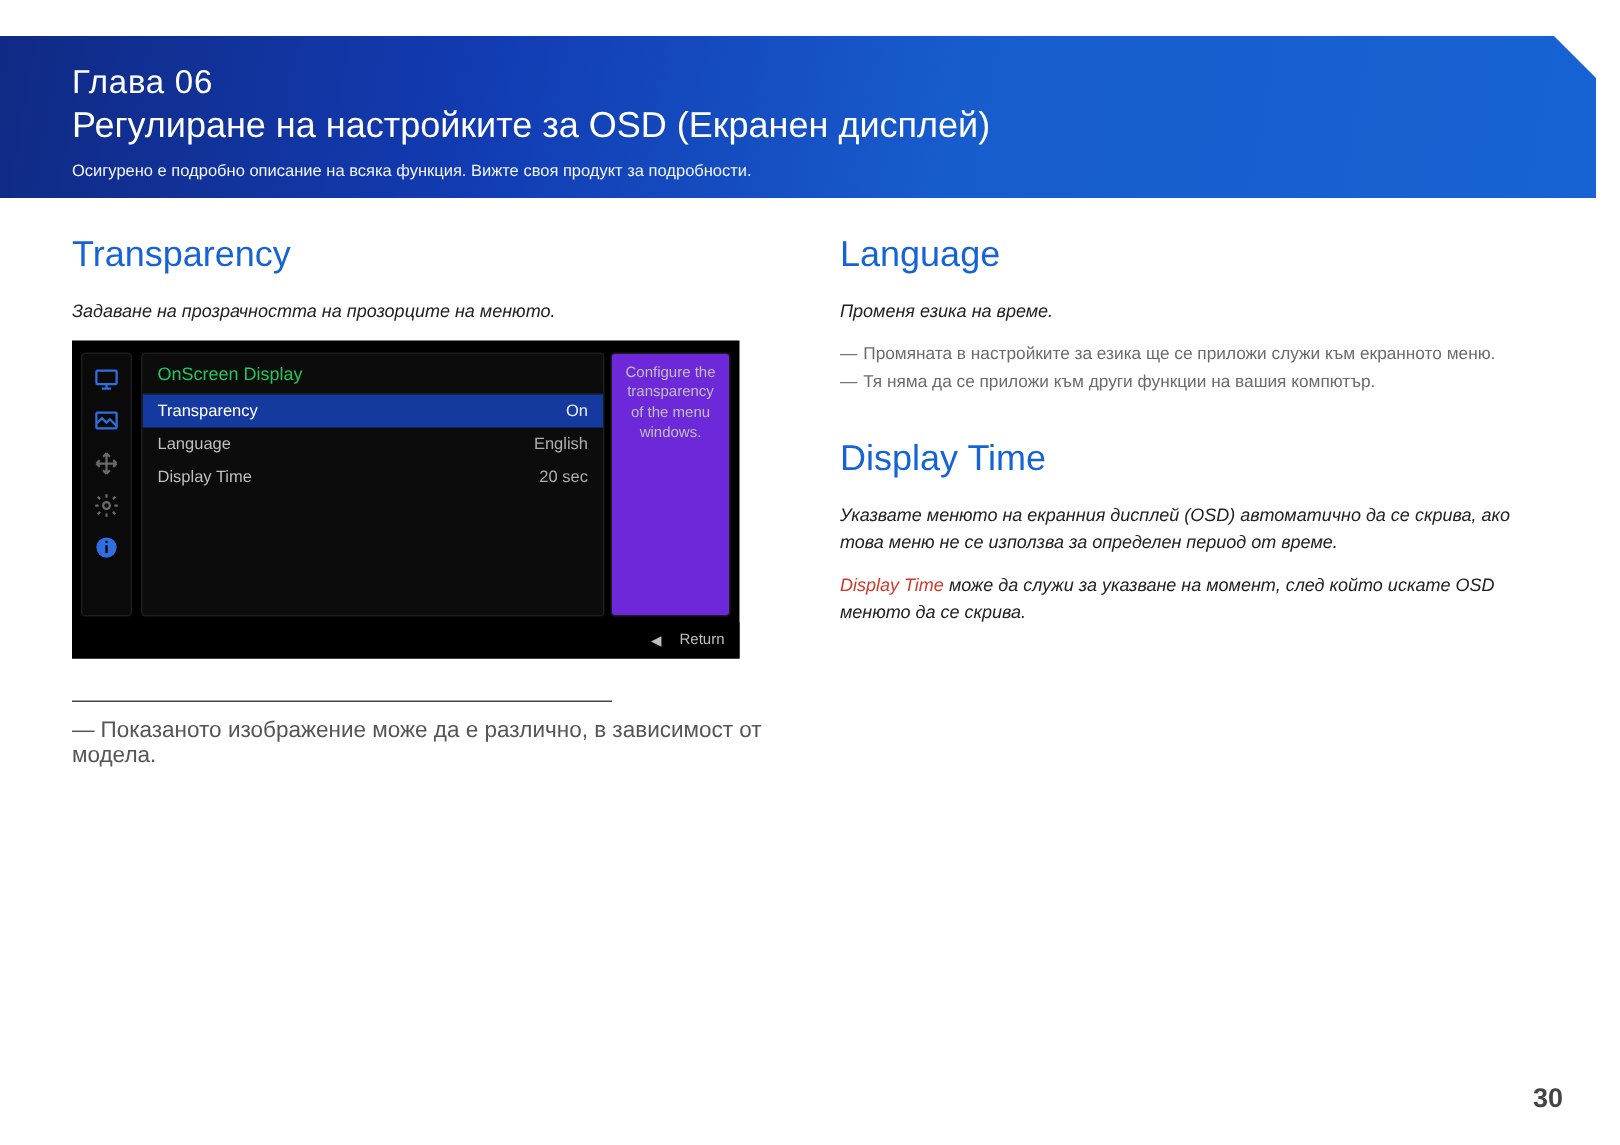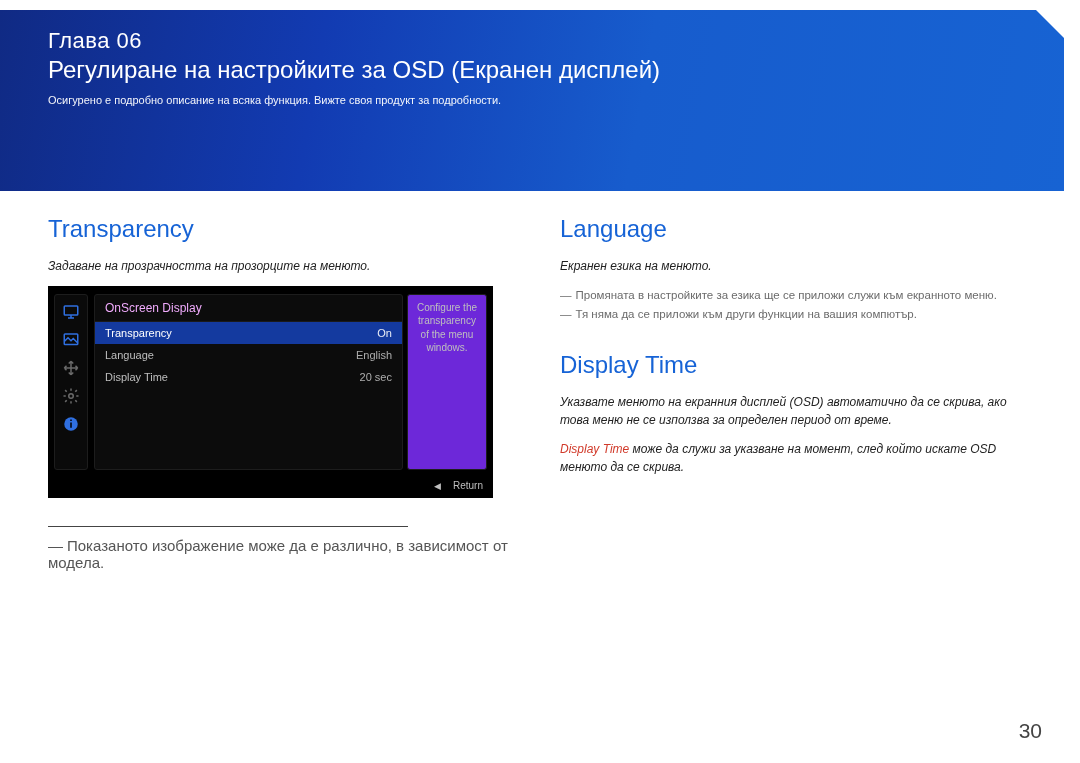--- a/index.html
+++ b/index.html
@@ -1,23 +1,23 @@
 <!DOCTYPE html>
 <html><head>
 <meta charset="utf-8">
 <style>
   * { margin: 0; padding: 0; box-sizing: border-box; }
   html, body { width: 1080px; height: 763px; font-family: Arial, Helvetica, sans-serif; background: #fff; color: #222; }
   .page { position: relative; width: 1080px; height: 763px; background: #fff; overflow: hidden; }
 
   .banner {
     position: relative;
-    margin: 10px 0 0 0;
+    margin: 24px 0 0 0;
     width: 1064px;
-    height: 181px;
+    height: 108px;
     background: linear-gradient(100deg, #102a84 0%, #123bb2 30%, #175ccd 60%, #1763d3 100%);
     padding: 18px 40px 0 48px;
     color: #fff;
   }
   .banner .chapter { font-size: 22px; font-weight: 400; letter-spacing: .5px; }
   .banner .title { font-size: 24px; font-weight: 400; margin-top: 2px; }
   .banner .subtitle { font-size: 11px; margin-top: 10px; opacity: .95; }
   .corner {
     position: absolute; top: 0; right: 0; width: 28px; height: 28px;
     background: #fff;
@@ -57,21 +57,21 @@
   }
   .osd .sidebar .ic.dim { color: #6a6a6a; }
   .osd .sidebar .ic svg { width: 18px; height: 18px; }
 
   .osd .panel {
     position: absolute; left: 46px; right: 90px; top: 8px; bottom: 28px;
     background: #0c0c0c; border: 1px solid #1d1d1d; border-radius: 3px;
     overflow: hidden;
   }
   .osd .panel .phead {
-    padding: 6px 10px; color: #f0abfc; font-size: 12px;
+    padding: 6px 10px; color: #22c55e; font-size: 12px;
     border-bottom: 1px solid #1a1a1a;
   }
   .osd .row {
     display: flex; justify-content: space-between; align-items: center;
     padding: 5px 10px; font-size: 11px; color:#bfbfbf;
   }
   .osd .row.sel { background: #143a9f; color: #fff; }
   .osd .row .val { color: inherit; opacity: .9; }
 
   .osd .tip {
@@ -85,21 +85,21 @@
     display: flex; justify-content: flex-end; align-items: center; gap: 12px;
     padding: 0 10px; color: #bfbfbf; font-size: 10px;
     background: #000;
   }
   .osd .footer .tri { font-size: 9px; color:#bfbfbf; }
 
   .divider { border: none; border-top: 1px solid #444; width: 360px; margin: 28px 0 10px 0; }
   .footnote { font-size: 15px; color: #555; }
   .footnote .dash { margin-right: 4px; }
 
-  .pagenum { position: absolute; right: 38px; bottom: 20px; font-size: 21px; color: #444; }
+  .pagenum { position: absolute; right: 38px; bottom: 20px; font-size: 18px; color: #444; font-weight: bold; }
 </style>
 </head>
 <body>
 
 <div class="page">
 
   <div class="banner">
     <div class="chapter">Глава 06</div>
     <div class="title">Регулиране на настройките за OSD (Екранен дисплей)</div>
     <div class="subtitle">Осигурено е подробно описание на всяка функция. Вижте своя продукт за подробности.</div>
@@ -176,21 +176,21 @@
       </div>
 
       <hr class="divider">
       <div class="footnote">
         <span class="dash">―</span><span>Показаното изображение може да е различно, в зависимост от модела.</span>
       </div>
     </div>
 
     <div class="col">
       <div class="h2">Language</div>
-      <div class="para">Екранен езика на менюто.</div>
+      <div class="para">Променя езика на време.</div>
       <div class="note">
         <span class="dash">―</span><span>Промяната в настройките за езика ще се приложи служи към екранното меню.</span>
       </div>
       <div class="note" style="margin-bottom:26px;">
         <span class="dash">―</span><span>Тя няма да се приложи към други функции на вашия компютър.</span>
       </div>
 
       <div class="h2">Display Time</div>
       <div class="para">Указвате менюто на екранния дисплей (OSD) автоматично да се скрива, ако това меню не се използва за определен период от време.</div>
       <div class="para">

